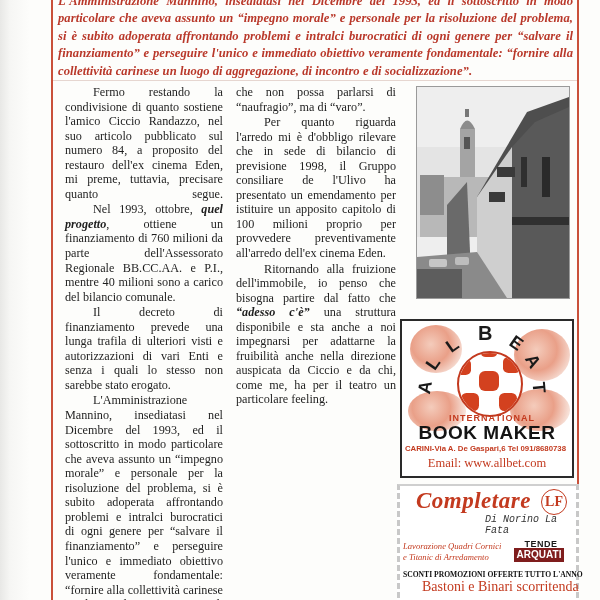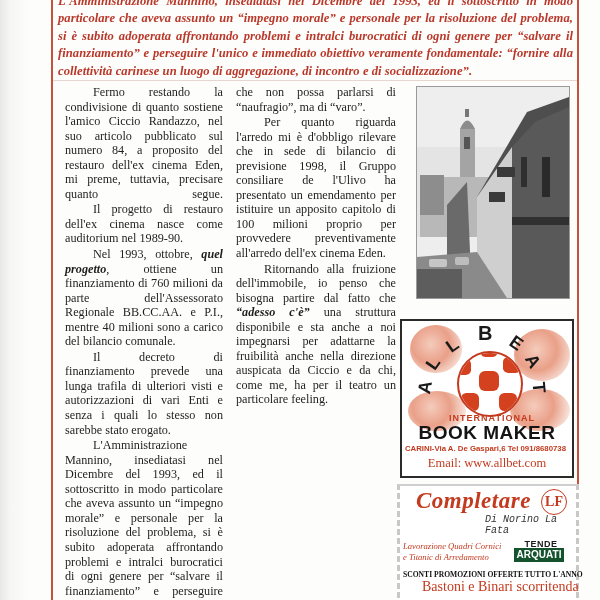--- a/index.html
+++ b/index.html
@@ -73,41 +73,40 @@
     border:1.5px solid #c33a1f; color:#c33a1f; font-family:"Liberation Serif", serif; font-weight:bold;
     font-size:14px; line-height:24px; text-align:center; }
   .ad2 .byline { position:absolute; left:85px; top:28px; font-family:Liberation Mono, monospace;
     font-style:italic; font-size:10px; color:#333; }
   .ad2 .slogan { position:absolute; left:3px; top:37px; width:170px; font-family:"Liberation Serif", serif;
     font-weight:bold; font-size:12.4px; color:#161616; white-space:nowrap; }
   .ad2 .services { position:absolute; left:3px; top:55px; font-family:"Liberation Serif", serif;
     font-style:italic; font-size:8.6px; line-height:11px; color:#c33a1f; }
   .ad2 .tende { position:absolute; left:117px; top:53px; width:48px; text-align:center;
     font-family:"Liberation Sans", sans-serif; font-weight:900; font-size:9px; color:#1a1a1a; letter-spacing:0.5px; }
-  .ad2 .arquati { position:absolute; left:114px; top:62px; width:50px; height:14px; background:#14532d; color:#fff;
+  .ad2 .arquati { position:absolute; left:114px; top:62px; width:50px; height:14px; background:#7f1d1d; color:#fff;
     font-family:"Liberation Sans", sans-serif; font-weight:bold; font-size:10px; line-height:14px; text-align:center; }
   .ad2 .promo { position:absolute; left:3px; top:84px; width:170px; font-family:"Liberation Serif", serif;
     font-weight:bold; font-size:7.6px; color:#111; white-space:nowrap; }
   .ad2 .bastoni { position:absolute; left:22px; top:93px; font-family:"Liberation Serif", serif;
     font-size:14px; color:#c33a1f; white-space:nowrap; }
   .b { font-weight:bold; font-style:italic; }
 </style>
 </head>
 <body>
 
 <div class="page-edge"></div>
 <div class="frame-left"></div>
 <div class="frame-right"></div>
 <div class="frame-line"></div>
 
 <div class="intro">L'Amministrazione Mannino, insediatasi nel Dicembre del 1993, ed il sottoscritto in modo particolare che aveva assunto un “impegno morale” e personale per la risoluzione del problema, si è subito adoperata affrontando problemi e intralci burocratici di ogni genere per “salvare il finanziamento” e perseguire l'unico e immediato obiettivo veramente fondamentale: “fornire alla collettività carinese un luogo di aggregazione, di incontro e di socializzazione”.</div>
 
 <div class="col col1">
   <p>Fermo restando la condivisione di quanto sostiene l'amico Ciccio Randazzo, nel suo articolo pubblicato sul numero 84, a proposito del restauro dell'ex cinema Eden, mi preme, tuttavia, precisare quanto segue.</p>
-  <p>Il progetto di restauro dell'ex cinema nasce come auditorium nel 1989-90.</p>
   <p><span>Nel 1993, ottobre, </span><span class="b">quel progetto</span><span>, ottiene un finanziamento di 760 milioni da parte dell'Assessorato Regionale BB.CC.AA. e P.I., mentre 40 milioni sono a carico del bilancio comunale.</span></p>
   <p>Il decreto di finanziamento prevede una lunga trafila di ulteriori visti e autorizzazioni di vari Enti e senza i quali lo stesso non sarebbe stato erogato.</p>
   <p>L'Amministrazione Mannino, insediatasi nel Dicembre del 1993, ed il sottoscritto in modo particolare che aveva assunto un “impegno morale” e personale per la risoluzione del problema, si è subito adoperata affrontando problemi e intralci burocratici di ogni genere per “salvare il finanziamento” e perseguire l'unico e immediato obiettivo veramente fondamentale: “fornire alla collettività carinese un luogo di aggregazione, di incontro e di socializzazione”.</p>
 
 </div>
 
 <div class="col col2">
   <p class="noindent">che non possa parlarsi di “naufragio”, ma di “varo”.</p>
   <p>Per quanto riguarda l'arredo mi è d'obbligo rilevare che in sede di bilancio di previsione 1998, il Gruppo consiliare de l'Ulivo ha presentato un emendamento per istituire un apposito capitolo di 100 milioni proprio per provvedere preventivamente all'arredo dell'ex cinema Eden.</p>
   <p><span>Ritornando alla fruizione dell'immobile, io penso che bisogna partire dal fatto che </span><span class="b">“adesso c'è”</span><span> una struttura disponibile e sta anche a noi impegnarsi per adattarne la fruibilità anche nella direzione auspicata da Ciccio e da chi, come me, ha per il teatro un particolare feeling.</span></p>

